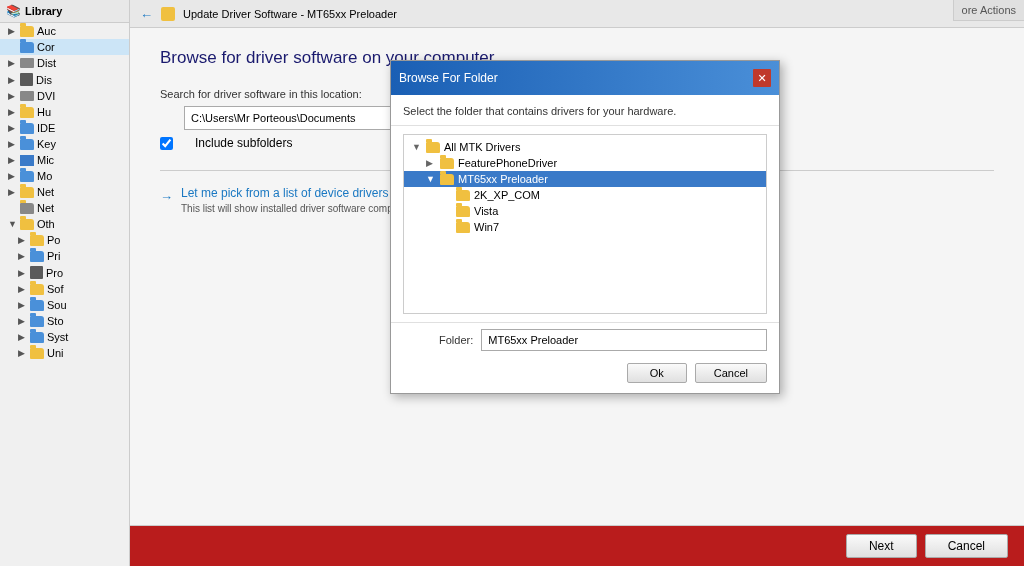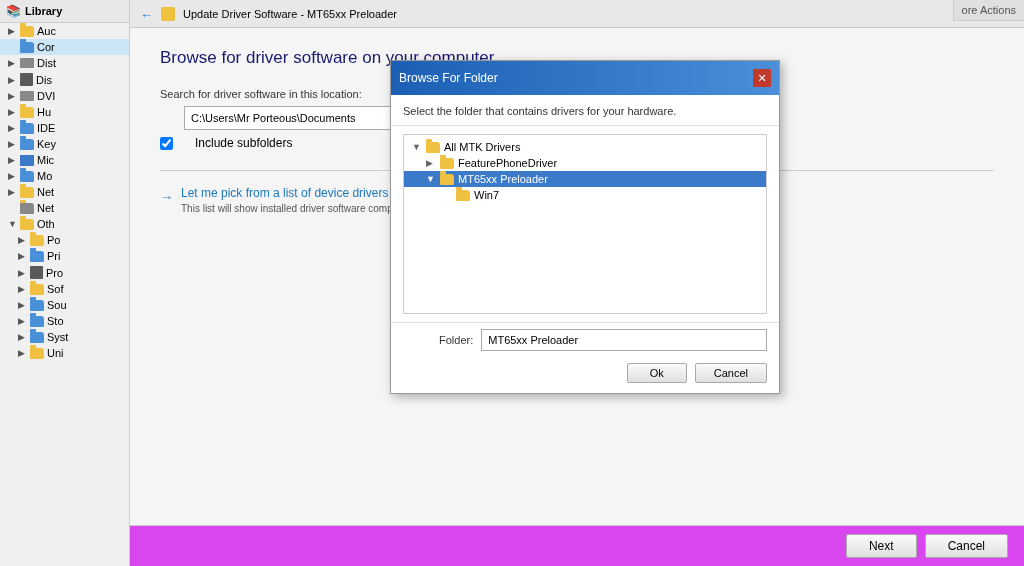--- a/index.html
+++ b/index.html
@@ -202,21 +202,21 @@
     }
 
     
     .bottom-bar {
       display: flex;
       justify-content: flex-end;
       align-items: center;
       gap: 8px;
       padding: 8px 16px;
       border-top: 1px solid #ccc;
-      background: #d946ef;
+      background: #b91c1c;
     }
     .btn-standard {
       border: 1px solid #aaa;
       background: linear-gradient(to bottom, #fafafa, #e0e0e0);
       padding: 4px 22px;
       font-size: 12px;
       cursor: pointer;
       border-radius: 2px;
       min-width: 70px;
     }
@@ -514,21 +514,33 @@
         <span>FeaturePhoneDriver</span>
       </div>
 
       <div class="tree-item selected">
         <span class="tree-indent" style="width:18px;"></span>
         <span class="tree-arrow">▼</span>
         <div class="folder-icon" style="margin-right:4px; background:#f0c040;"></div>
         <span>MT65xx Preloader</span>
       </div>
 
-
+      <div class="tree-item">
+        <span class="tree-indent" style="width:34px;"></span>
+        <span class="tree-arrow"></span>
+        <div class="folder-icon" style="margin-right:4px;"></div>
+        <span>2K_XP_COM</span>
+      </div>
+
+      <div class="tree-item">
+        <span class="tree-indent" style="width:34px;"></span>
+        <span class="tree-arrow"></span>
+        <div class="folder-icon" style="margin-right:4px;"></div>
+        <span>Vista</span>
+      </div>
 
       <div class="tree-item">
         <span class="tree-indent" style="width:34px;"></span>
         <span class="tree-arrow"></span>
         <div class="folder-icon" style="margin-right:4px;"></div>
         <span>Win7</span>
       </div>
     </div>
 
     <div class="bff-folder-row">

